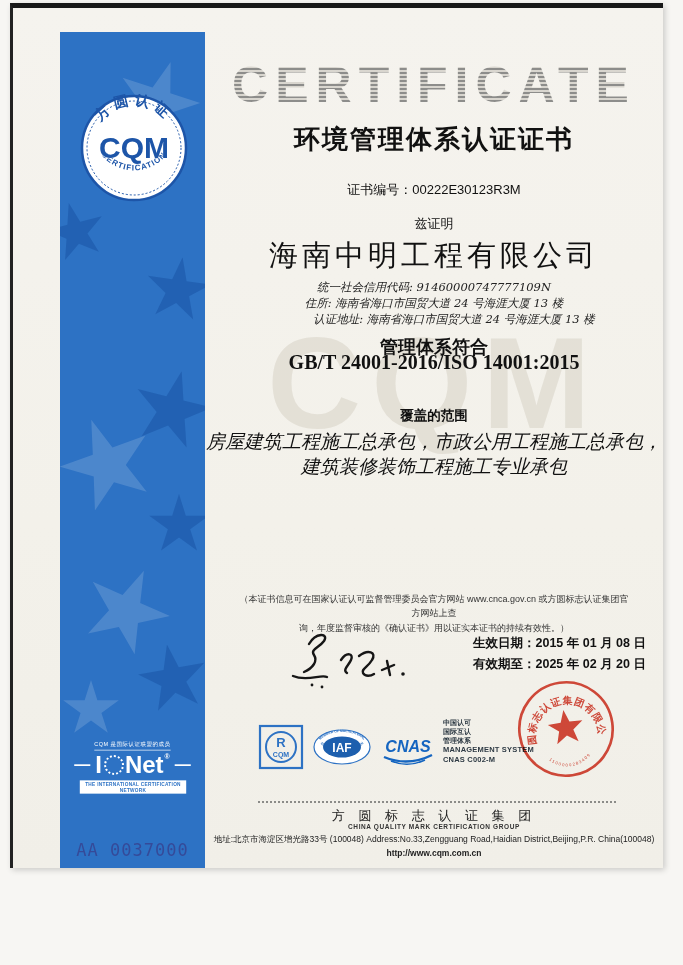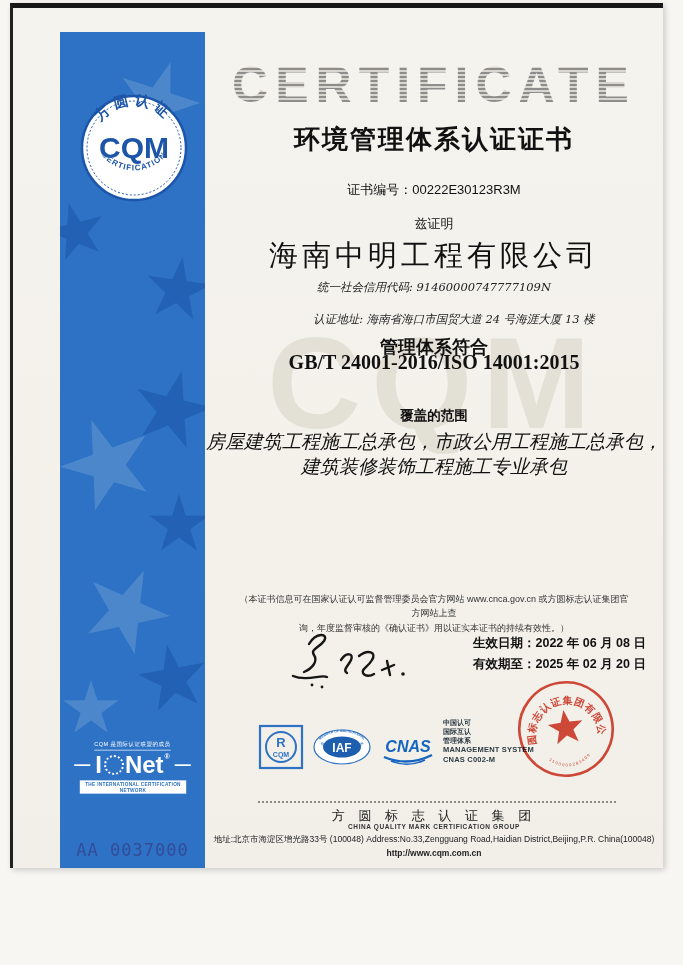--- a/index.html
+++ b/index.html
@@ -127,20 +127,21 @@
       <div class="title">环境管理体系认证证书</div>
 
       <div class="certno">
         <span>证书编号：</span><span>00222E30123R3M</span>
       </div>
 
       <div class="attest">兹证明</div>
       <div class="company">海南中明工程有限公司</div>
 
       <div class="kai-small credit">统一社会信用代码: 91460000747777109N</div>
+      <div class="kai-small addr">住所: 海南省海口市国贸大道 24 号海涯大厦 13 楼</div>
       <div class="kai-small certaddr">认证地址: 海南省海口市国贸大道 24 号海涯大厦 13 楼</div>
 
       <div class="conform">管理体系符合</div>
       <div class="standard">GB/T 24001-2016/ISO 14001:2015</div>
 
       <div class="scope-label">覆盖的范围</div>
       <div class="scope-line scope1">房屋建筑工程施工总承包，市政公用工程施工总承包，</div>
       <div class="scope-line scope2">建筑装修装饰工程施工专业承包</div>
 
       <div class="note">
@@ -158,21 +159,21 @@
           <path d="M102 33 l3 14"></path>
         </g>
         <g fill="#161616">
           <circle cx="27" cy="57" r="1.4"></circle>
           <circle cx="37" cy="59" r="1.4"></circle>
           <circle cx="118" cy="46" r="1.8"></circle>
         </g>
       </svg>
 
       <div class="dates">
-        <div><span>生效日期：</span><span>2022 年 06 月 08 日</span></div>
+        <div><span>生效日期：</span><span>2015 年 01 月 08 日</span></div>
         <div><span>有效期至：</span><span>2025 年 02 月 20 日</span></div>
       </div>
 
       <svg class="rcqm" viewBox="0 0 46 46">
         <rect x="2" y="2" width="42" height="42" fill="none" stroke="#2d72c4" stroke-width="2.2"></rect>
         <circle cx="23" cy="23" r="15" fill="none" stroke="#2d72c4" stroke-width="2"></circle>
         <text x="23" y="23" font-size="13" font-weight="bold" fill="#2d72c4" text-anchor="middle" font-family="Liberation Sans, sans-serif">R</text>
         <text x="23" y="33" font-size="7" font-weight="bold" fill="#2d72c4" text-anchor="middle" font-family="Liberation Sans, sans-serif">CQM</text>
       </svg>
 

